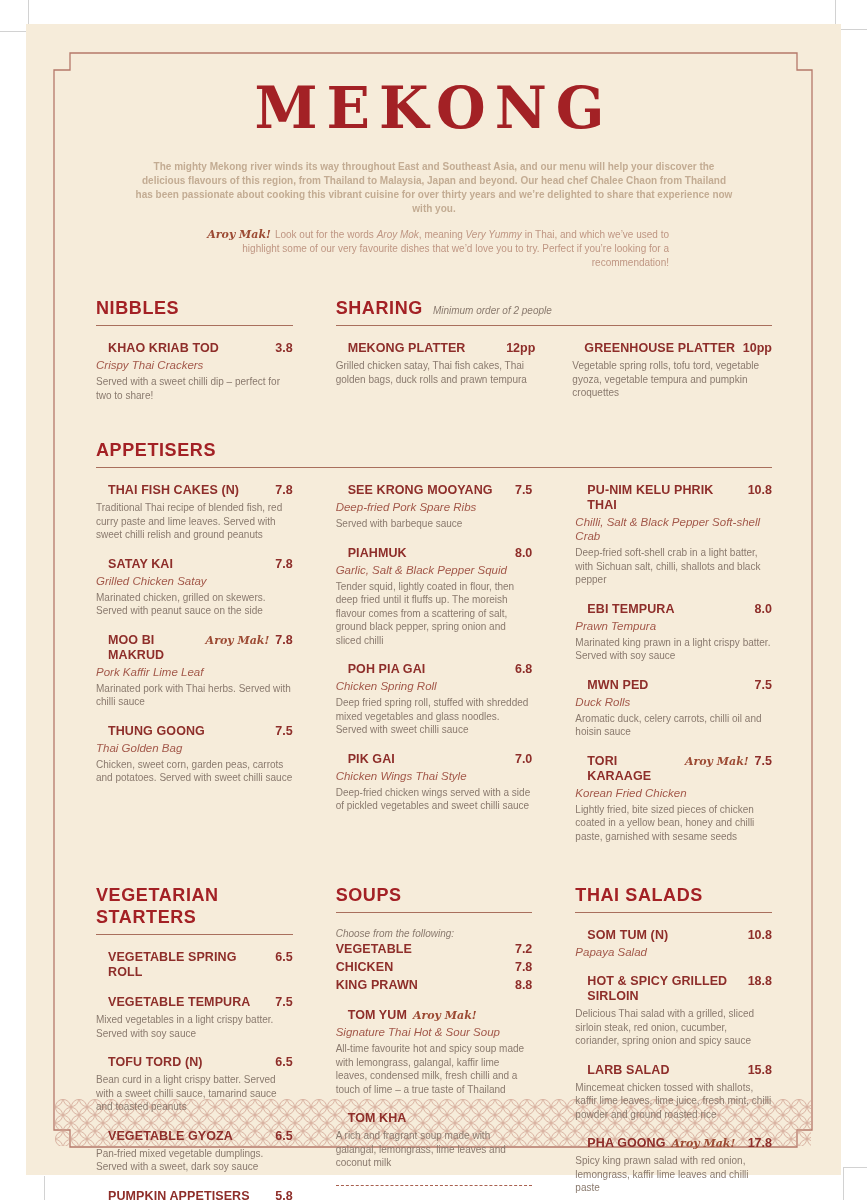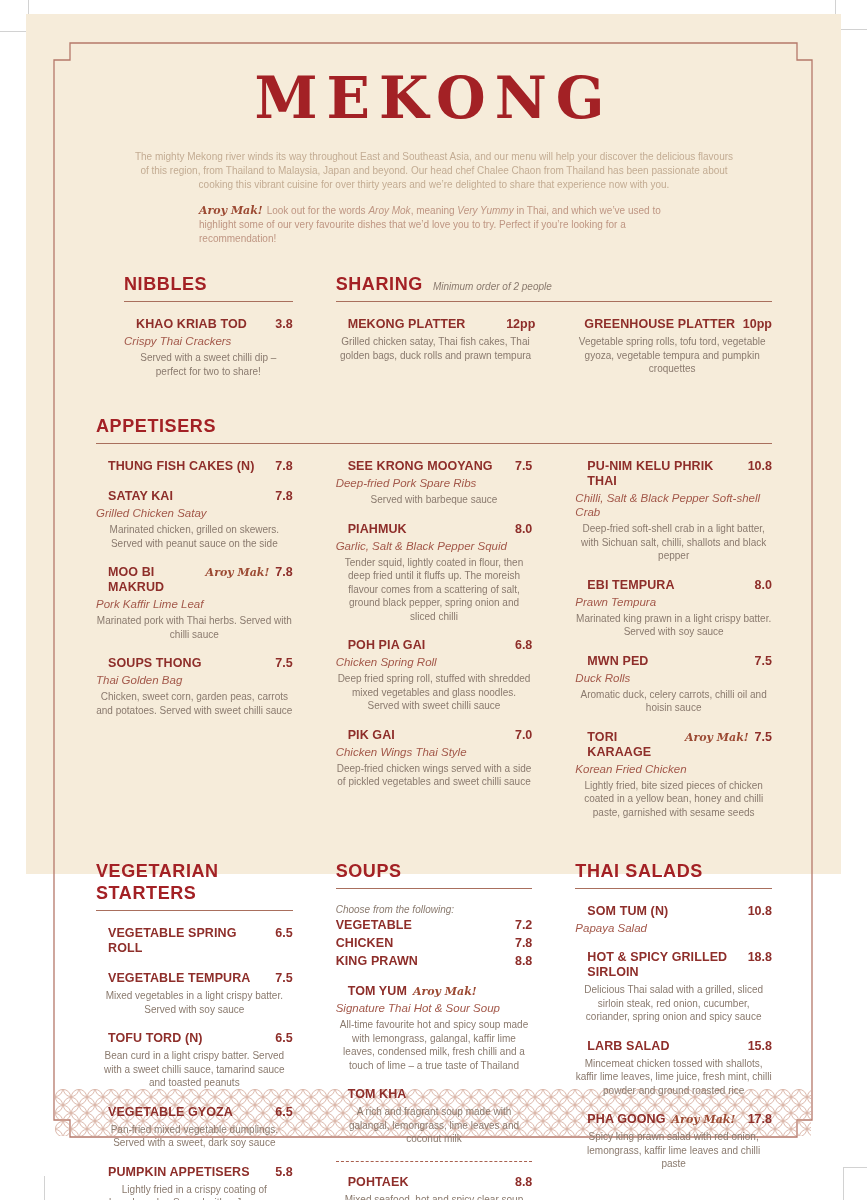--- a/index.html
+++ b/index.html
@@ -4,51 +4,51 @@
 <style>
   html,body{margin:0;padding:0;}
   body{
     width:867px;height:1200px;position:relative;overflow:hidden;
     background:#ffffff;
     font-family:"Liberation Sans",sans-serif;
     -webkit-font-smoothing:antialiased;
   }
   .edge{position:absolute;background:#d2d2d2;}
   .page{
-    position:absolute;left:26px;top:14px;width:815px;height:860px;
+    position:absolute;left:26px;top:24px;width:815px;height:1151px;
     background:#f6ecda;
   }
   .frame-svg{position:absolute;left:0;top:0;pointer-events:none;}
   .page-inner{position:relative;padding:54px 69px 0 70px;}
 
   .title{
     margin:0;text-align:center;
     font-family:"DejaVu Serif",serif;font-weight:700;
     font-size:57px;line-height:60px;letter-spacing:9px;
     color:#a32125;
   }
   .intro{
     margin:22px auto 8px;max-width:602px;text-align:center;
-    font-size:10px;line-height:14px;color:#c3ac93;
+    font-size:10px;line-height:14px;color:#c3ac93;font-weight:bold;
   }
   .note{
-    margin:12px auto 0;max-width:470px;text-align:left;
+    margin:12px auto 0;max-width:470px;text-align:right;
     font-size:10px;line-height:14px;color:#bf9683;
   }
   .note .aroy-lead{
     font-family:"DejaVu Serif",serif;font-style:italic;font-weight:700;
     color:#9c4a33;font-size:11px;margin-right:4px;
   }
   .note .it{font-style:italic;}
 
   .menu{
     display:grid;grid-template-columns:repeat(3,1fr);column-gap:43px;
     margin-top:27px;
   }
-  .sec-nibbles{grid-column:1;grid-row:1;margin-left:28px;}
+  .sec-nibbles{grid-column:1;grid-row:1;}
   .sec-sharing{grid-column:2/4;grid-row:1;}
   .sec-appetisers{grid-column:1/4;grid-row:2;margin-top:22px;}
   .sec-veg{grid-column:1;grid-row:3;margin-top:26px;}
   .sec-soups{grid-column:2;grid-row:3;margin-top:26px;}
   .sec-salads{grid-column:3;grid-row:3/5;margin-top:26px;}
 
   .sec-head-row{display:flex;align-items:baseline;}
   .sec-head{
     font-weight:700;font-size:18px;letter-spacing:.6px;color:#a32125;
     line-height:22px;
@@ -68,21 +68,21 @@
   .aroy{
     font-family:"DejaVu Serif",serif;font-style:italic;font-weight:700;
     font-size:11px;color:#9c4a33;white-space:nowrap;padding-right:6px;
     line-height:15px;
   }
   .price{
     margin-left:auto;font-weight:700;font-size:12.5px;line-height:15px;
     color:#8e2e2a;white-space:nowrap;
   }
   .sub{font-style:italic;font-size:11.5px;line-height:14px;color:#a3584a;margin-top:2px;}
-  .desc{font-size:10px;line-height:13.5px;color:#8a7a6e;margin-top:3px;text-align:center;}
+  .desc{font-size:10px;line-height:13.5px;color:#8a7a6e;margin-top:3px;}
 
   .choose{font-style:italic;font-size:10px;color:#8a7a6e;margin-bottom:3px;}
   .opt-row{display:flex;align-items:baseline;margin-bottom:3px;}
   .opt-group{margin-bottom:15px;}
   .dashed{border-top:1.6px dashed #a9604f;margin:2px 0 13px;}
 
   .pattern-band{position:absolute;left:29px;top:1075px;width:756px;height:47px;}
 </style>
 </head>
 <body>
@@ -167,44 +167,45 @@
 
       <section class="sec-appetisers">
         <div class="sec-head-row">
             <span class="sec-head">APPETISERS</span>
           </div>
         <div class="sec-rule"></div>
         <div class="cols3">
           <div>
             <div class="item">
               <div class="item-head">
-                  <span class="item-name">THUNG FISH CAKES (N)</span>
+                  <span class="item-name">THAI FISH CAKES (N)</span>
                   <span class="price">7.8</span>
                 </div>
+              <div class="desc">Traditional Thai recipe of blended fish, red curry paste and lime leaves. Served with sweet chilli relish and ground peanuts</div>
             </div>
             <div class="item">
               <div class="item-head">
                   <span class="item-name">SATAY KAI</span>
                   <span class="price">7.8</span>
                 </div>
               <div class="sub">Grilled Chicken Satay</div>
               <div class="desc">Marinated chicken, grilled on skewers. Served with peanut sauce on the side</div>
             </div>
             <div class="item">
               <div class="item-head">
                   <span class="item-name">MOO BI MAKRUD</span>
                   <span class="aroy">Aroy Mak!</span>
                   <span class="price">7.8</span>
                 </div>
               <div class="sub">Pork Kaffir Lime Leaf</div>
               <div class="desc">Marinated pork with Thai herbs. Served with chilli sauce</div>
             </div>
             <div class="item">
               <div class="item-head">
-                  <span class="item-name">SOUPS THONG</span>
+                  <span class="item-name">THUNG GOONG</span>
                   <span class="price">7.5</span>
                 </div>
               <div class="sub">Thai Golden Bag</div>
               <div class="desc">Chicken, sweet corn, garden peas, carrots and potatoes. Served with sweet chilli sauce</div>
             </div>
           </div>
           <div>
             <div class="item">
               <div class="item-head">
                   <span class="item-name">SEE KRONG MOOYANG</span>

